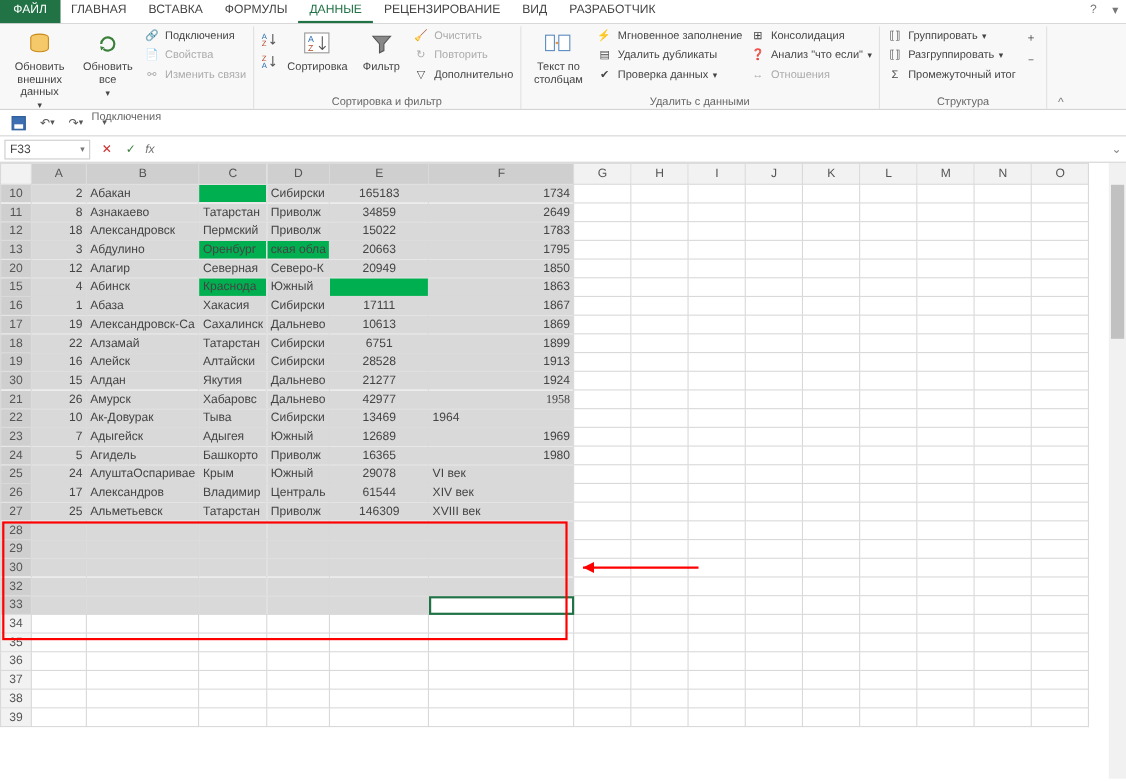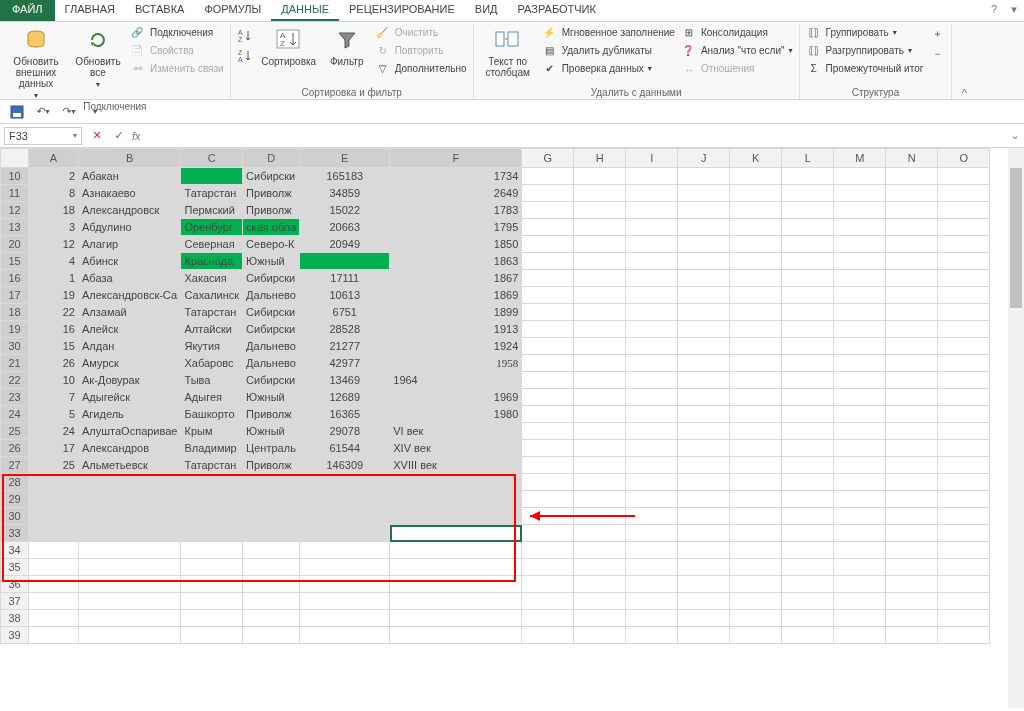--- a/index.html
+++ b/index.html
@@ -682,20 +682,38 @@
           <td class="col-other" style=""></td>
           <td class="col-other" style=""></td>
           <td class="col-other" style=""></td>
           <td class="col-other" style=""></td>
           <td class="col-other" style=""></td>
           <td class="col-other" style=""></td>
           <td class="col-other" style=""></td>
           <td class="col-other" style=""></td>
         </tr>
         <tr>
+          <th class="sel-rh">32</th>
+          <td class="col-A sel" style=""></td>
+          <td class="col-B sel" style=""></td>
+          <td class="col-C sel" style=""></td>
+          <td class="col-D sel" style=""></td>
+          <td class="col-E sel" style=""></td>
+          <td class="col-F sel" style=""></td>
+          <td class="col-other" style=""></td>
+          <td class="col-other" style=""></td>
+          <td class="col-other" style=""></td>
+          <td class="col-other" style=""></td>
+          <td class="col-other" style=""></td>
+          <td class="col-other" style=""></td>
+          <td class="col-other" style=""></td>
+          <td class="col-other" style=""></td>
+          <td class="col-other" style=""></td>
+        </tr>
+        <tr>
           <th class="sel-rh">33</th>
           <td class="col-A sel" style=""></td>
           <td class="col-B sel" style=""></td>
           <td class="col-C sel" style=""></td>
           <td class="col-D sel" style=""></td>
           <td class="col-E sel" style=""></td>
           <td class="col-F" style="outline:2px solid #217346;outline-offset:-2px;background:#fff;"></td>
           <td class="col-other" style=""></td>
           <td class="col-other" style=""></td>
           <td class="col-other" style=""></td>

